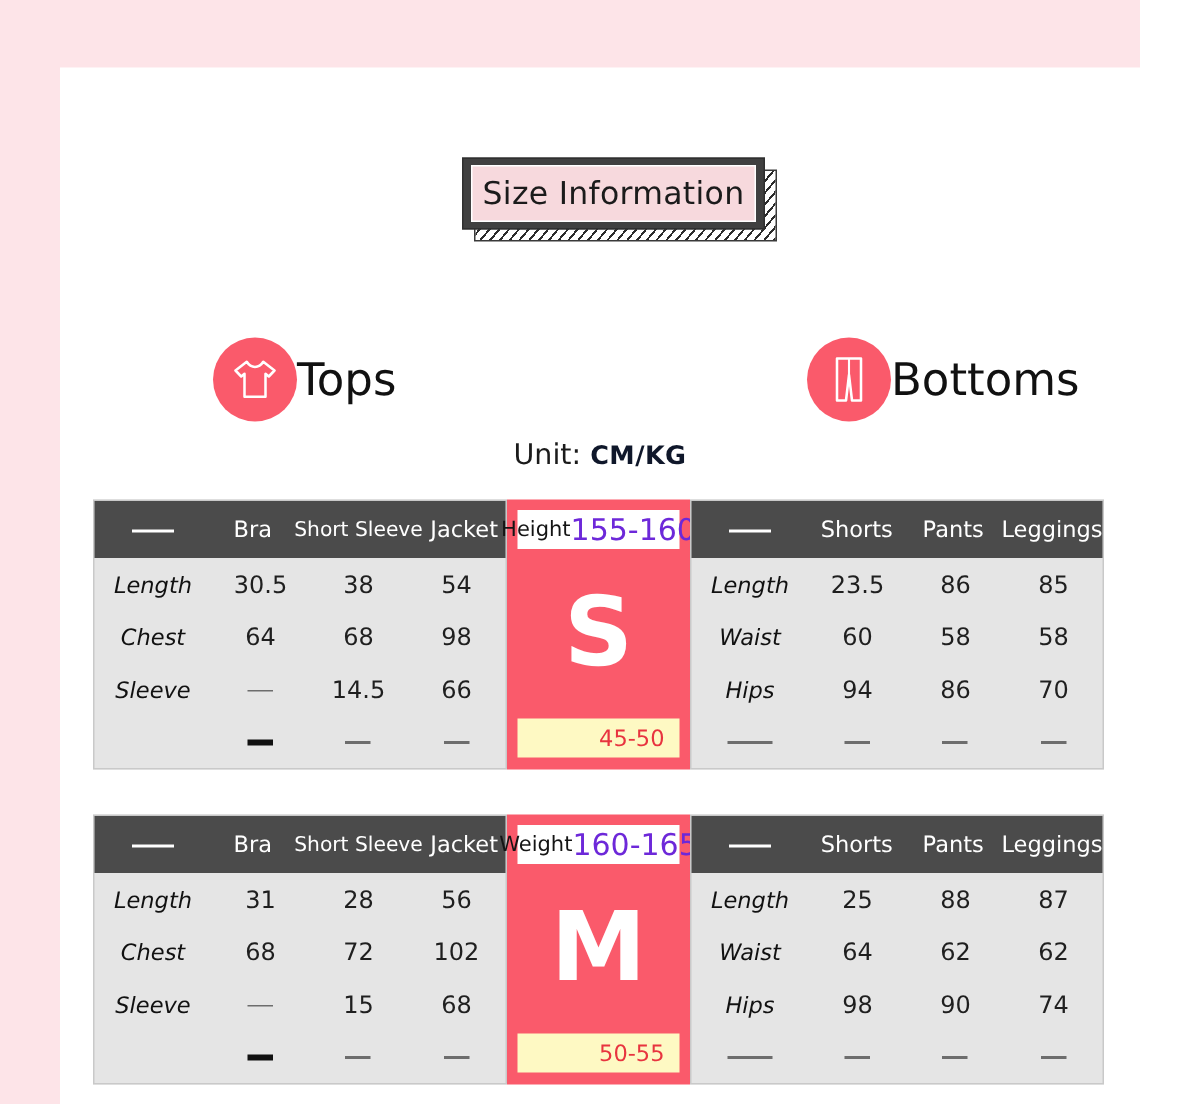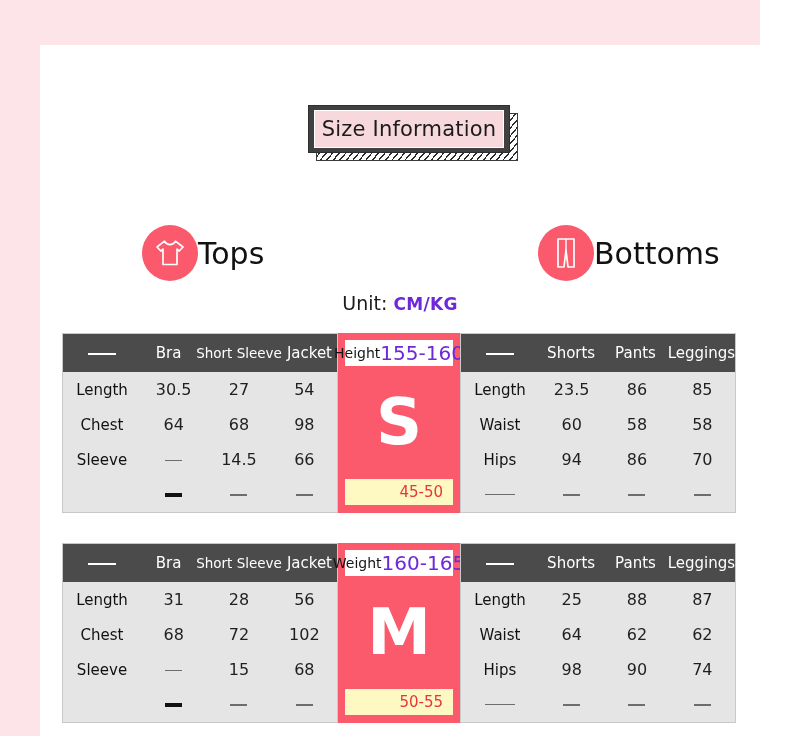--- a/index.html
+++ b/index.html
@@ -126,21 +126,21 @@
   .unit {
     position: absolute;
     left: 0;
     top: 247px;
     width: 720px;
     text-align: center;
     font-size: 19px;
     color: #1b1b1b;
   }
   .unit .unit-val {
-    color: #6d28d9;
+    color: #0f172a;
     font-weight: bold;
     font-size: 17px;
     letter-spacing: 0.3px;
   }
 
   
   .table-block {
     position: absolute;
     left: 22px;
     width: 698px;
@@ -194,20 +194,21 @@
     flex: 1;
     text-align: center;
     font-size: 16px;
     color: #1f1f1f;
     white-space: nowrap;
   }
   .td.label {
     flex: 0 0 78px;
     font-size: 15px;
     color: #111111;
+    font-style: italic;
   }
   .td-dash {
     display: inline-block;
     width: 17px;
     height: 1.6px;
     background: #6d6d6d;
     vertical-align: middle;
   }
   .td-dash.bold {
     background: #111111;
@@ -330,21 +331,21 @@
       <div class="tbl tbl-left">
         <div class="thead">
           <div class="th first"><span class="th-dash"></span></div>
           <div class="th">Bra</div>
           <div class="th small">Short Sleeve</div>
           <div class="th">Jacket</div>
         </div>
         <div class="trow">
           <div class="td label">Length</div>
           <div class="td">30.5</div>
-          <div class="td">27</div>
+          <div class="td">38</div>
           <div class="td">54</div>
         </div>
         <div class="trow">
           <div class="td label">Chest</div>
           <div class="td">64</div>
           <div class="td">68</div>
           <div class="td">98</div>
         </div>
         <div class="trow">
           <div class="td label">Sleeve</div>

